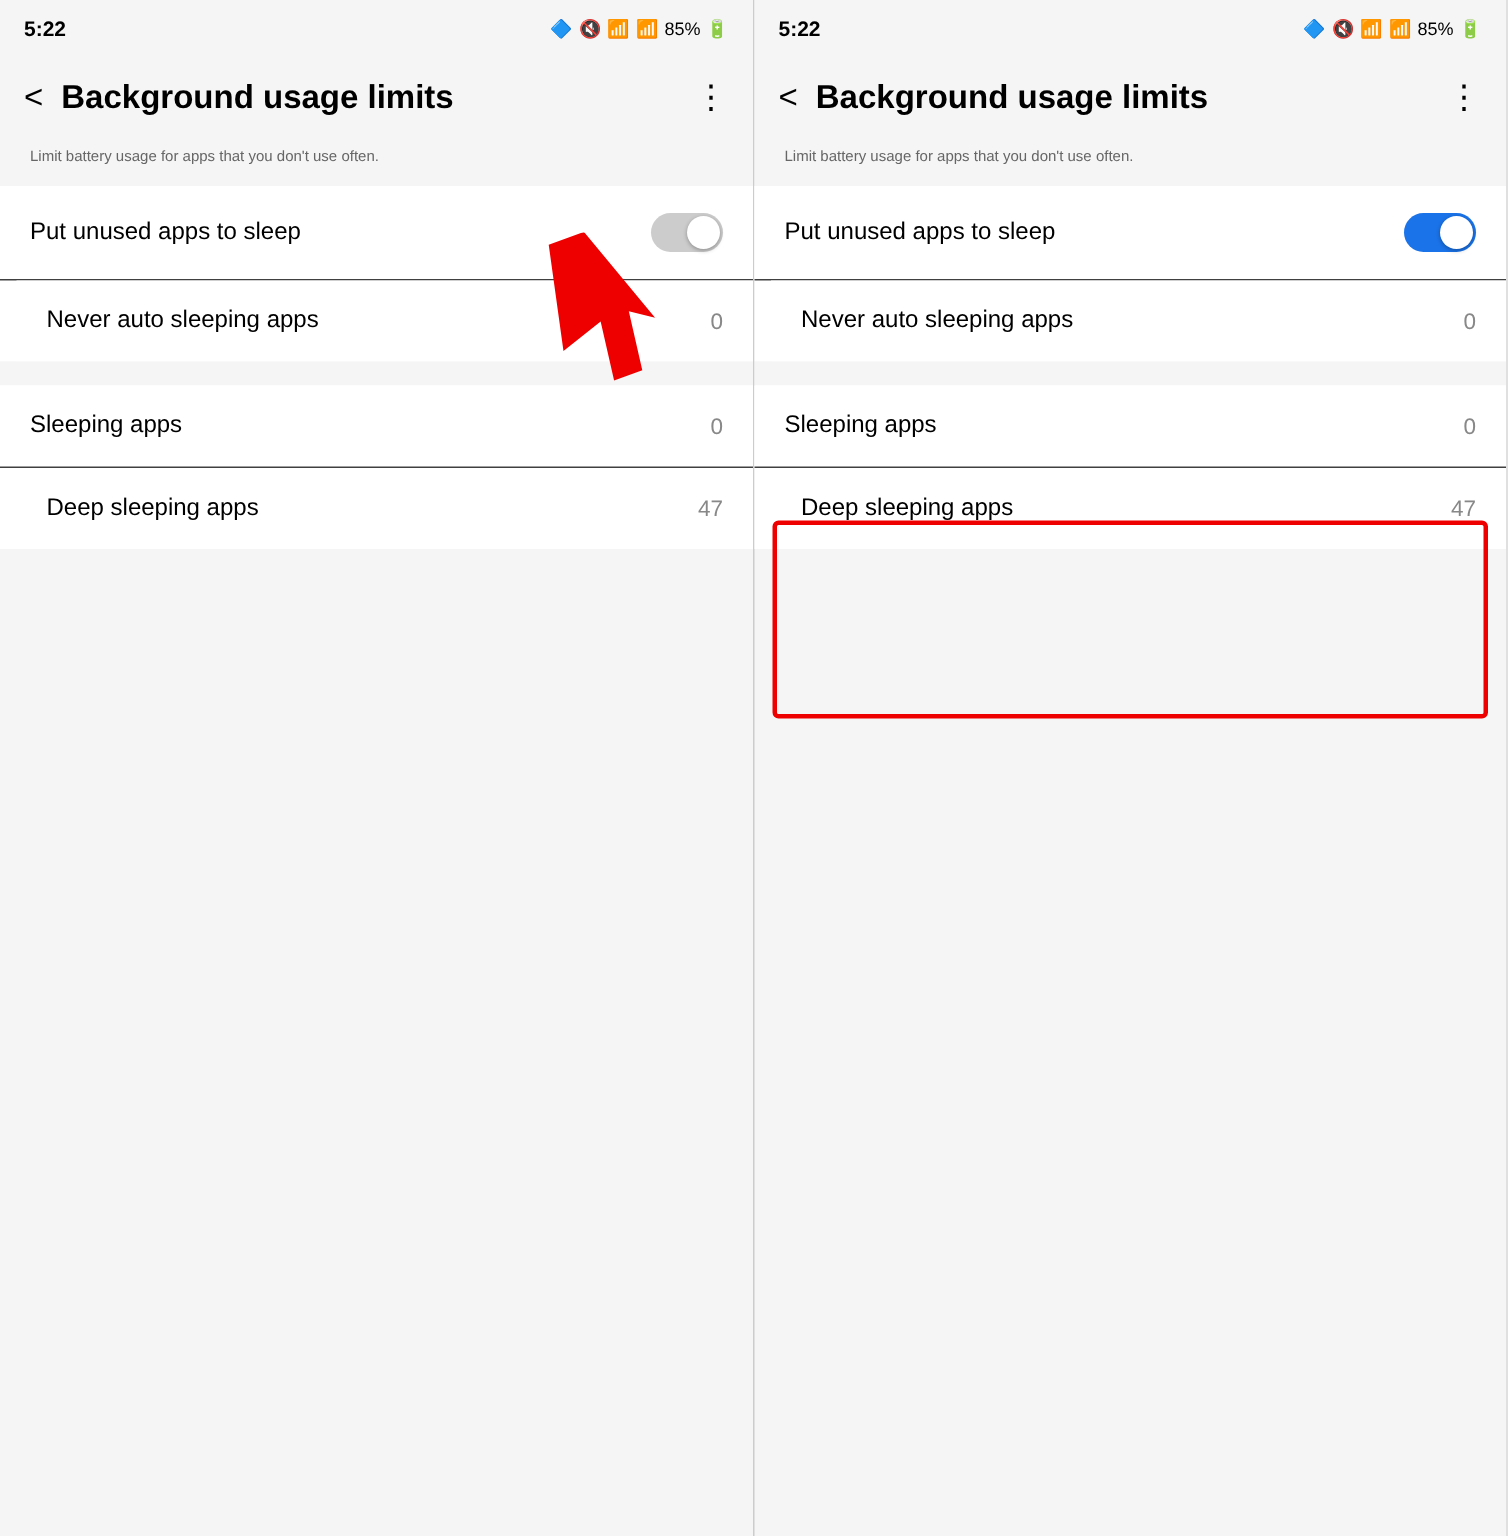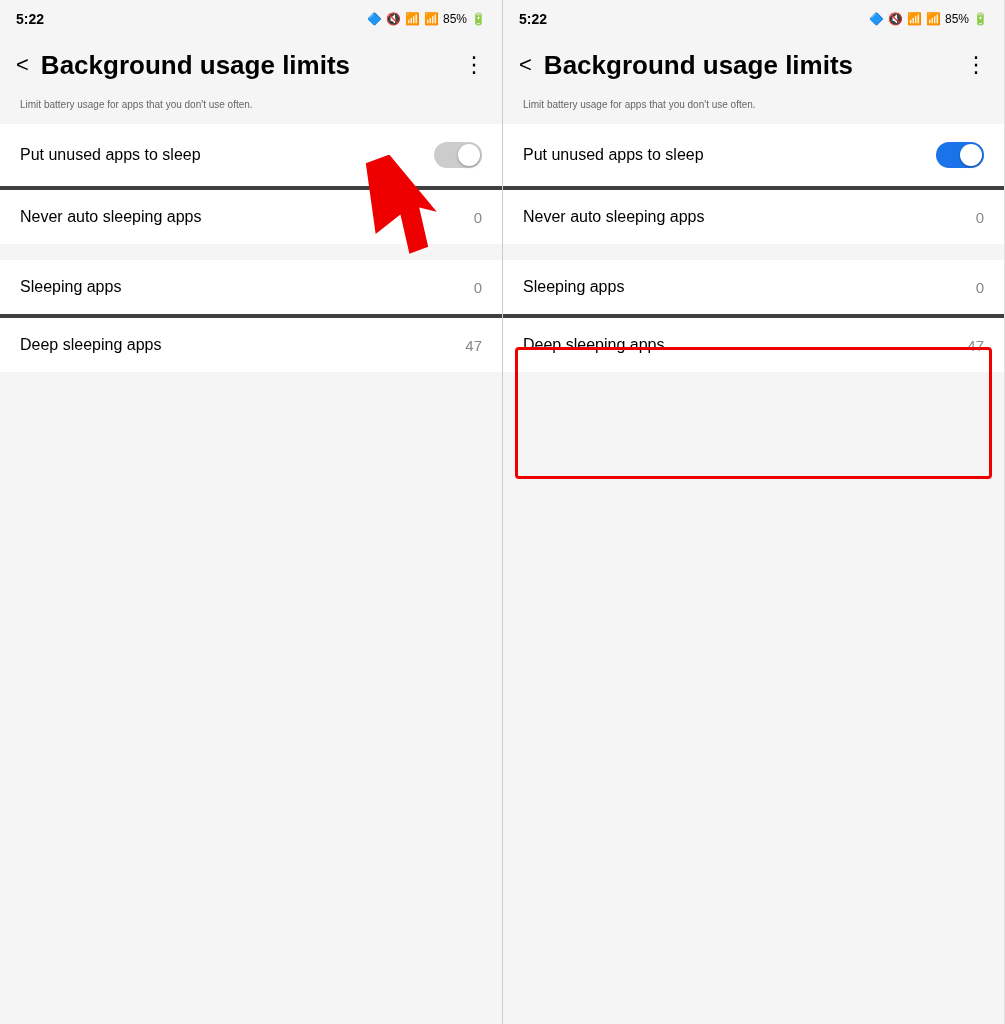--- a/index.html
+++ b/index.html
@@ -63,21 +63,21 @@
       gap: 12px;
     }
 
     .back-arrow {
       font-size: 22px;
       color: #000;
       cursor: pointer;
     }
 
     .top-bar-title {
-      font-size: 26px;
+      font-size: 22px;
       font-weight: 700;
       color: #000;
       flex: 1;
     }
 
     .more-icon {
       font-size: 22px;
       color: #000;
       cursor: pointer;
       letter-spacing: 1px;
@@ -96,26 +96,27 @@
     .settings-list {
       background: #fff;
       margin: 0;
     }
 
     .settings-item {
       display: flex;
       align-items: center;
       justify-content: space-between;
       padding: 18px 20px;
-      border-bottom: 4px solid #404040;
+      border-bottom: 1px solid #404040;
       background: #fff;
     }
 
     .settings-item:last-child {
       border-bottom: none;
+      margin-left: 11px;
     }
 
     .settings-item-label {
       font-size: 16px;
       color: #000;
       font-weight: 400;
     }
 
     .settings-item-value {
       font-size: 15px;

